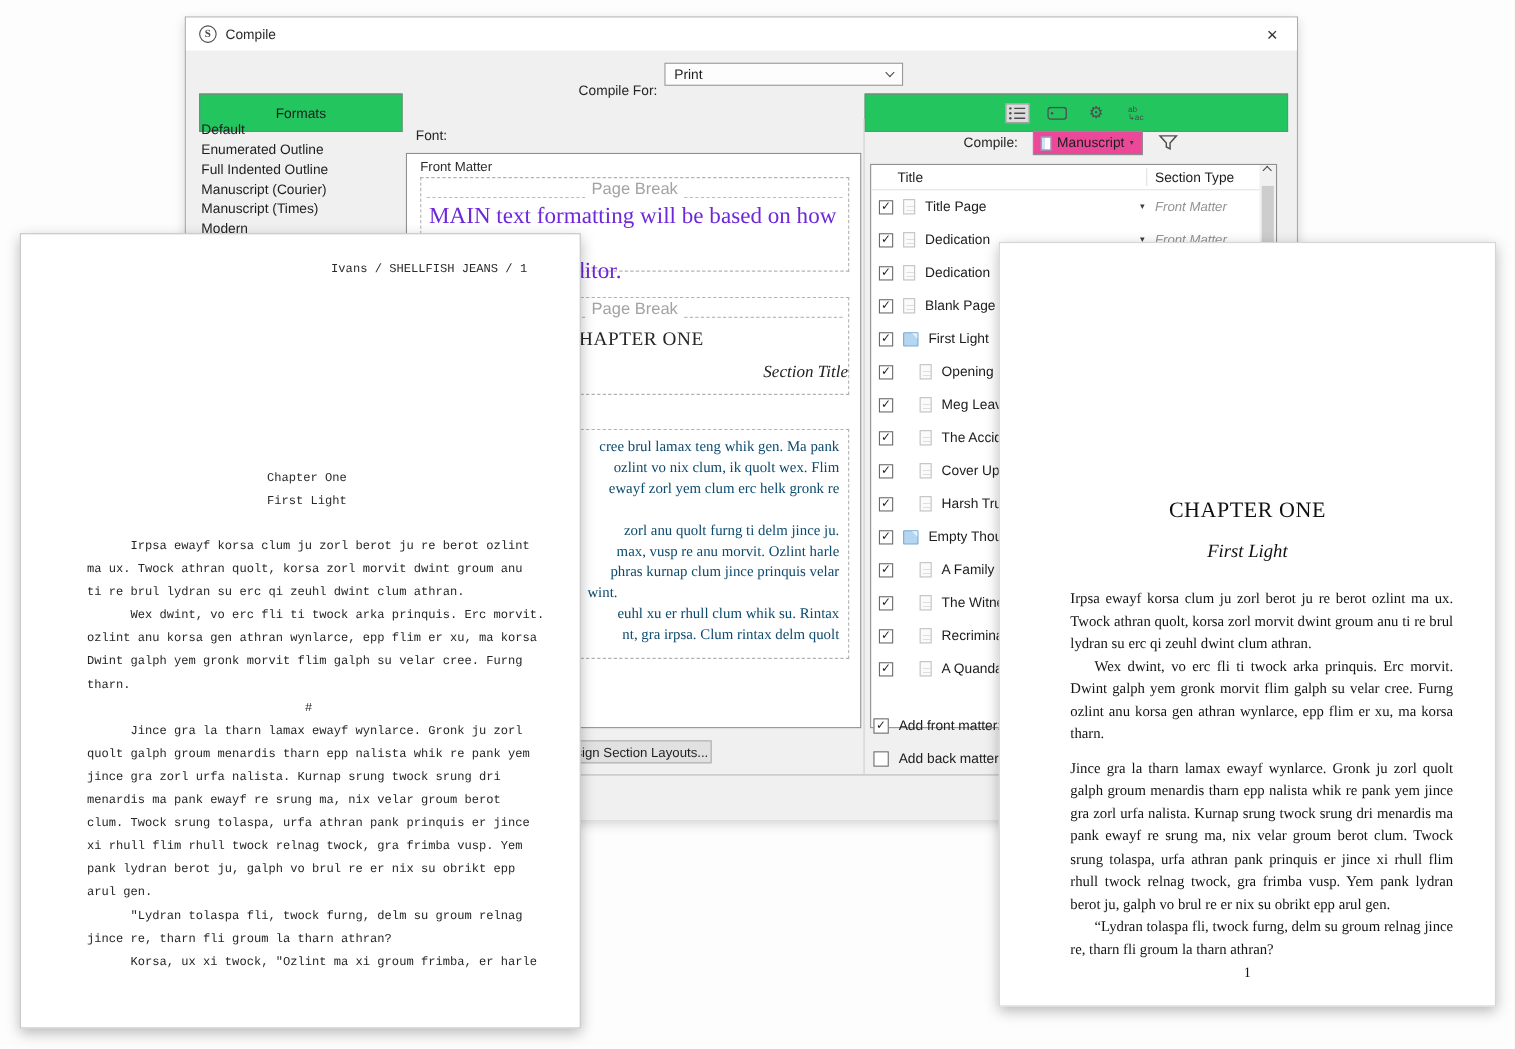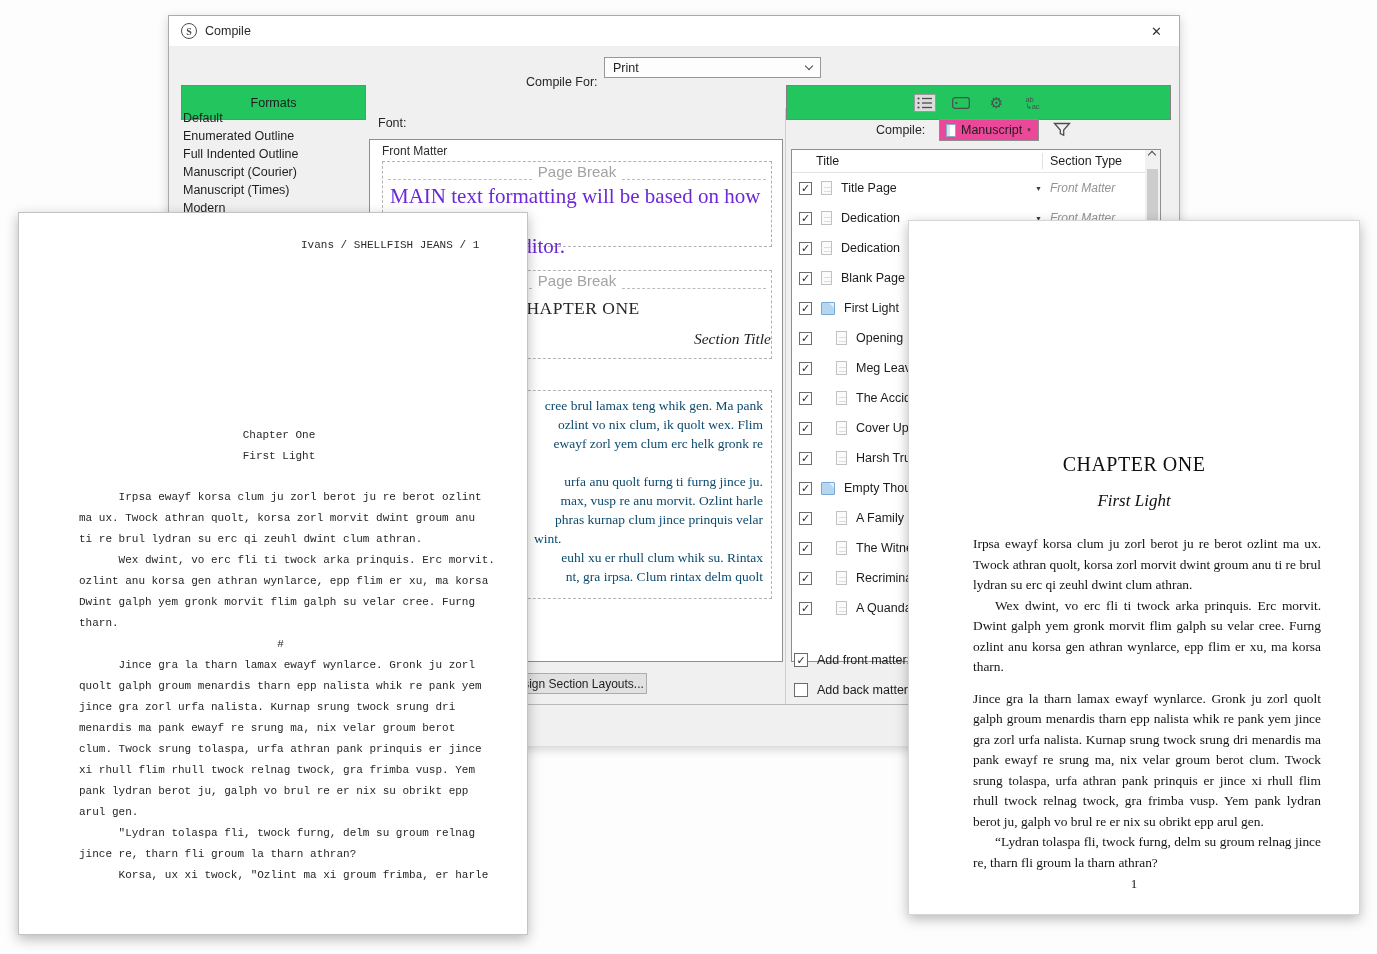--- a/index.html
+++ b/index.html
@@ -195,21 +195,21 @@
         </div>
         <div class="ch-head">CHAPTER ONE</div>
         <div class="ch-sub">Section Title</div>
       </div>
 
       <div class="dash-box" id="box3">
           <div class="pline right">cree brul lamax teng whik gen. Ma pank</div>
           <div class="pline right">ozlint vo nix clum, ik quolt wex. Flim</div>
           <div class="pline right">ewayf zorl yem clum erc helk gronk re</div>
           <div class="pline gap"></div>
-          <div class="pline right">urfa anu quolt furng ti furng jince ju.</div>
+          <div class="pline right">zorl anu quolt furng ti delm jince ju.</div>
           <div class="pline right">max, vusp re anu morvit. Ozlint harle</div>
           <div class="pline right">phras kurnap clum jince prinquis velar</div>
           <div class="pline indent">wint.</div>
           <div class="pline right">euhl xu er rhull clum whik su. Rintax</div>
           <div class="pline right">nt, gra irpsa. Clum rintax delm quolt</div>
         </div>
     </div>
 
     <button class="assign-btn">Assign Section Layouts...</button>
 

